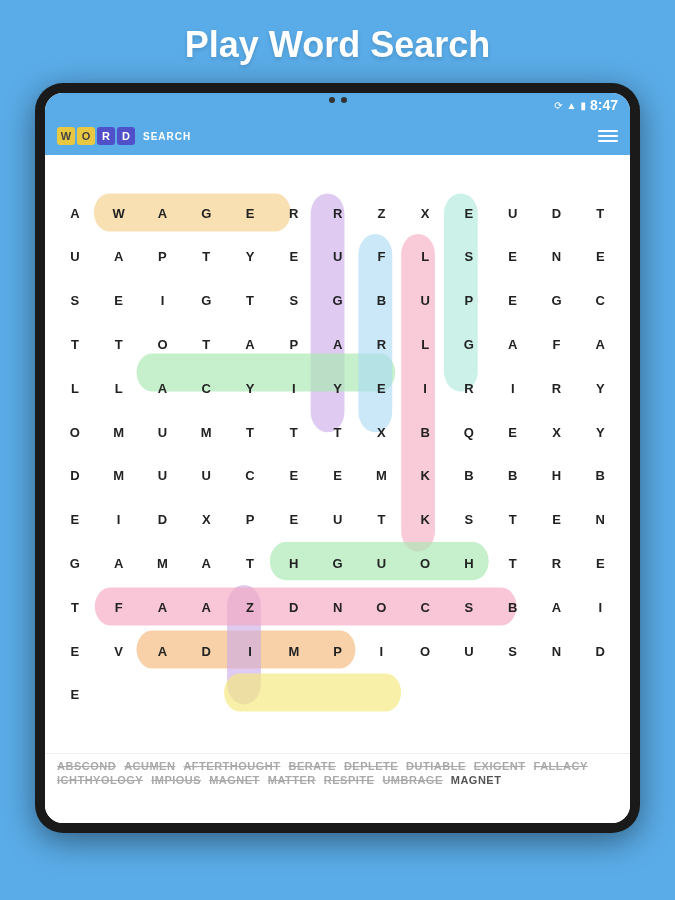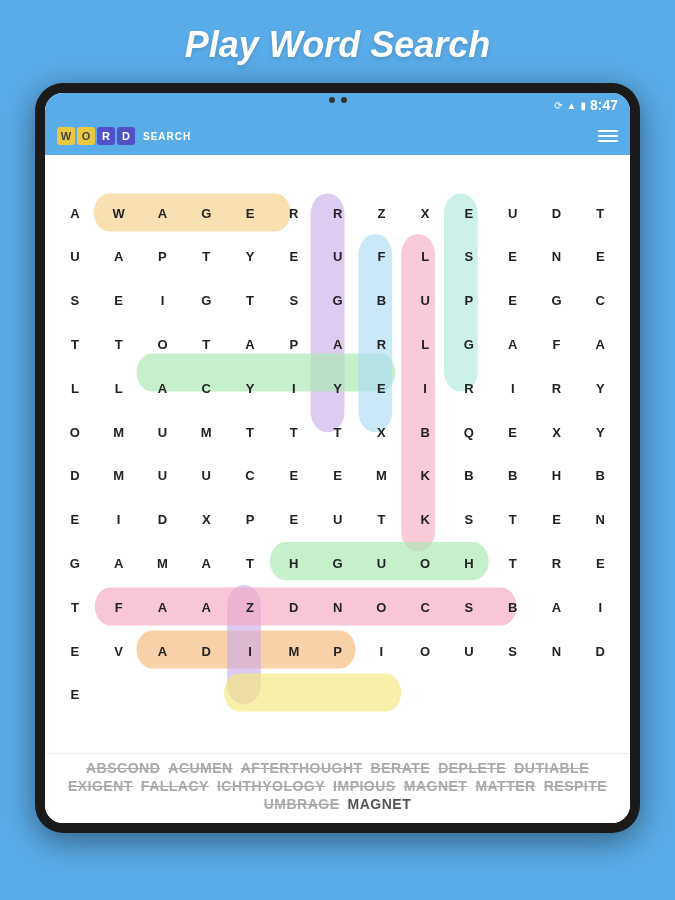--- a/index.html
+++ b/index.html
@@ -15,21 +15,20 @@
     }
 
     .header-text {
       color: white;
       text-align: center;
       font-size: 36px;
       font-weight: bold;
       padding: 22px 0 16px 0;
       line-height: 1.25;
       text-shadow: 0 2px 4px rgba(0,0,0,0.15);
-      font-style: italic;
     }
 
     .tablet-frame {
       width: 605px;
       height: 750px;
       background: #1a1a1a;
       border-radius: 28px;
       display: flex;
       flex-direction: column;
       align-items: center;
@@ -185,25 +184,24 @@
     .word-list-area {
       background: white;
       padding: 6px 12px 8px 12px;
       border-top: 1px solid #eee;
       min-height: 70px;
     }
     .word-list {
       display: flex;
       flex-wrap: wrap;
       gap: 2px 8px;
-      font-size: 14px;
+      font-size: 11px;
       font-weight: bold;
       color: #555;
       letter-spacing: 0.5px;
-      justify-content: center;
     }
     .word-item {
       color: #555;
     }
     .word-item.found {
       text-decoration: line-through;
       color: #aaa;
     }
     .remaining-text {
       color: #333;

